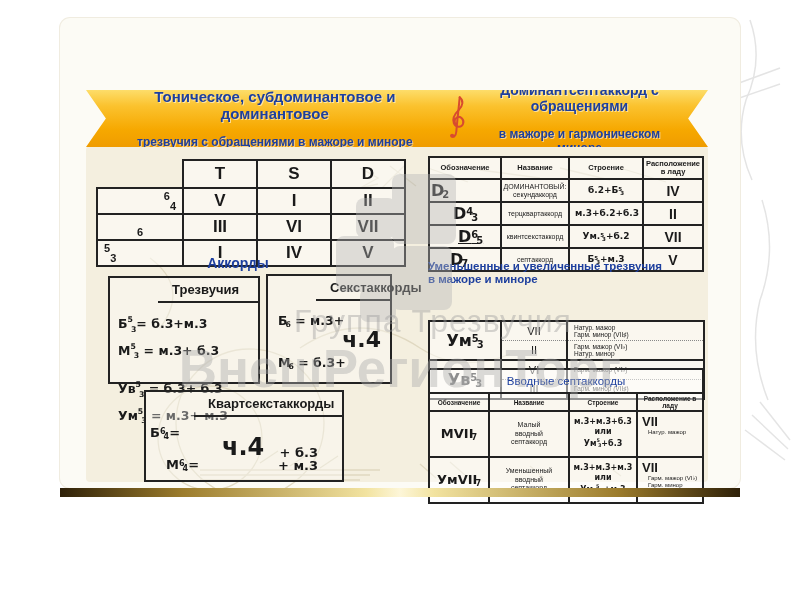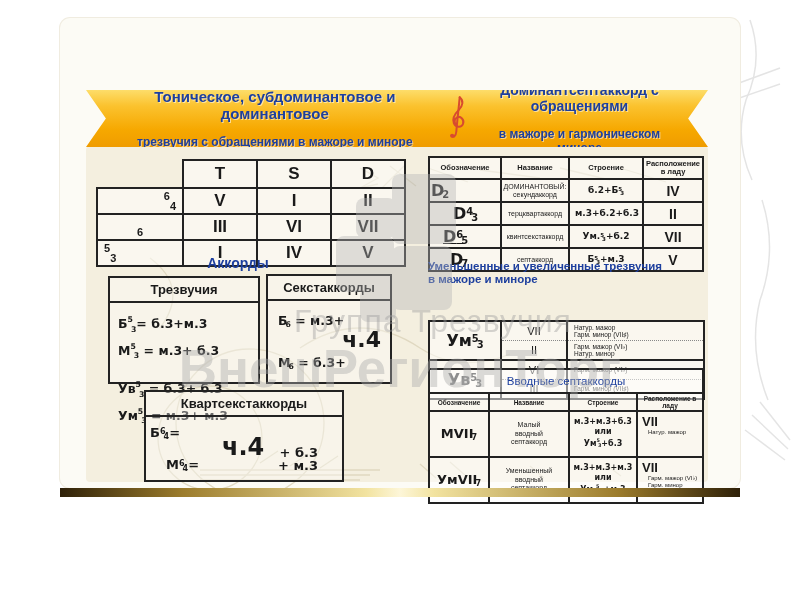--- a/index.html
+++ b/index.html
@@ -52,21 +52,21 @@
   .tsd td.l0{text-align:right;}
   .tsd td.l1{text-align:center;}
   .tsd td.l2{text-align:left;}
   
   .akkordy{position:absolute;left:36px;top:237px;width:284px;text-align:center;
     color:#1d3f9e;font-weight:bold;font-size:14px;}
   .dimaug-head{position:absolute;left:368px;top:242px;width:258px;text-align:left;
     color:#1d3f9e;font-weight:bold;font-size:11.5px;line-height:13px;}
   
   .box{position:absolute;border:2px solid #222;background:rgba(255,255,255,.35);}
-  .box-title{border-bottom:2px solid #222;text-align:center;font-weight:bold;font-size:13px;padding:4px 14px;}
+  .box-title{border-bottom:2px solid #222;font-weight:bold;font-size:13px;padding:4px 14px;margin-left:48px;}
   .box.trez{left:48px;top:258px;width:148px;height:104px;}
   .trez-lines{padding:8px 8px 0 8px;font-weight:bold;font-size:12.5px;line-height:17px;}
   .trez-lines .gap{margin-top:12px;}
   .box.sekst{left:206px;top:256px;width:122px;height:106px;}
   .sekst-body{position:relative;height:78px;font-weight:bold;font-size:12.5px;}
   .sekst-l1{position:absolute;left:10px;top:12px;}
   .sekst-big{position:absolute;right:9px;top:26px;font-size:22px;font-weight:bold;}
   .sekst-l2{position:absolute;left:10px;bottom:8px;}
   .box.kvart{left:84px;top:372px;width:196px;height:88px;}
   .kvart-body{position:relative;height:60px;font-weight:bold;font-size:13px;}
@@ -76,21 +76,21 @@
   .kv-l2{position:absolute;left:20px;bottom:4px;}
   .kv-t2{position:absolute;right:24px;bottom:4px;}
   
   .d7{position:absolute;left:368px;top:138px;border-collapse:collapse;background:rgba(255,255,255,.5);}
   .d7 th,.d7 td{border:2px solid #222;}
   .d7 th{font-size:7.5px;font-weight:bold;height:18px;text-align:center;white-space:pre-line;line-height:8.5px;}
   .d7 .c0{width:68px;} .d7 .c1{width:64px;} .d7 .c2{width:70px;} .d7 .c3{width:56px;}
   .d7 td{height:19px;}
   .d7 .sym{font-size:16px;font-weight:bold;text-align:left;}
   .d7 .sym-0{} .d7 .sym-1{padding-left:23px;}
-  .d7 .sym-2{padding-left:13px;text-decoration:underline;} .d7 .sym-3{padding-left:20px;}
+  .d7 .sym-2{padding-left:28px;text-decoration:underline;} .d7 .sym-3{padding-left:20px;}
   .d7 .name{font-size:7px;line-height:8px;text-align:center;white-space:pre-line;}
   .d7 .str{font-size:9px;font-weight:bold;text-align:center;}
   .d7 .pos{font-size:14px;font-weight:bold;text-align:center;}
   
   .dimaug{position:absolute;left:368px;top:271px;border-collapse:collapse;background:rgba(255,255,255,.5);margin-top:31px;}
   .dimaug td{border-left:2px solid #222;border-right:2px solid #222;}
   .dimaug{border:2px solid #222;}
   .dimaug tr.solid td{border-top:2px solid #222;}
   .dimaug tr.dot td{border-top:1px dotted #888;}
   .dimaug .sym{width:68px;font-size:16px;font-weight:bold;text-align:center;}

